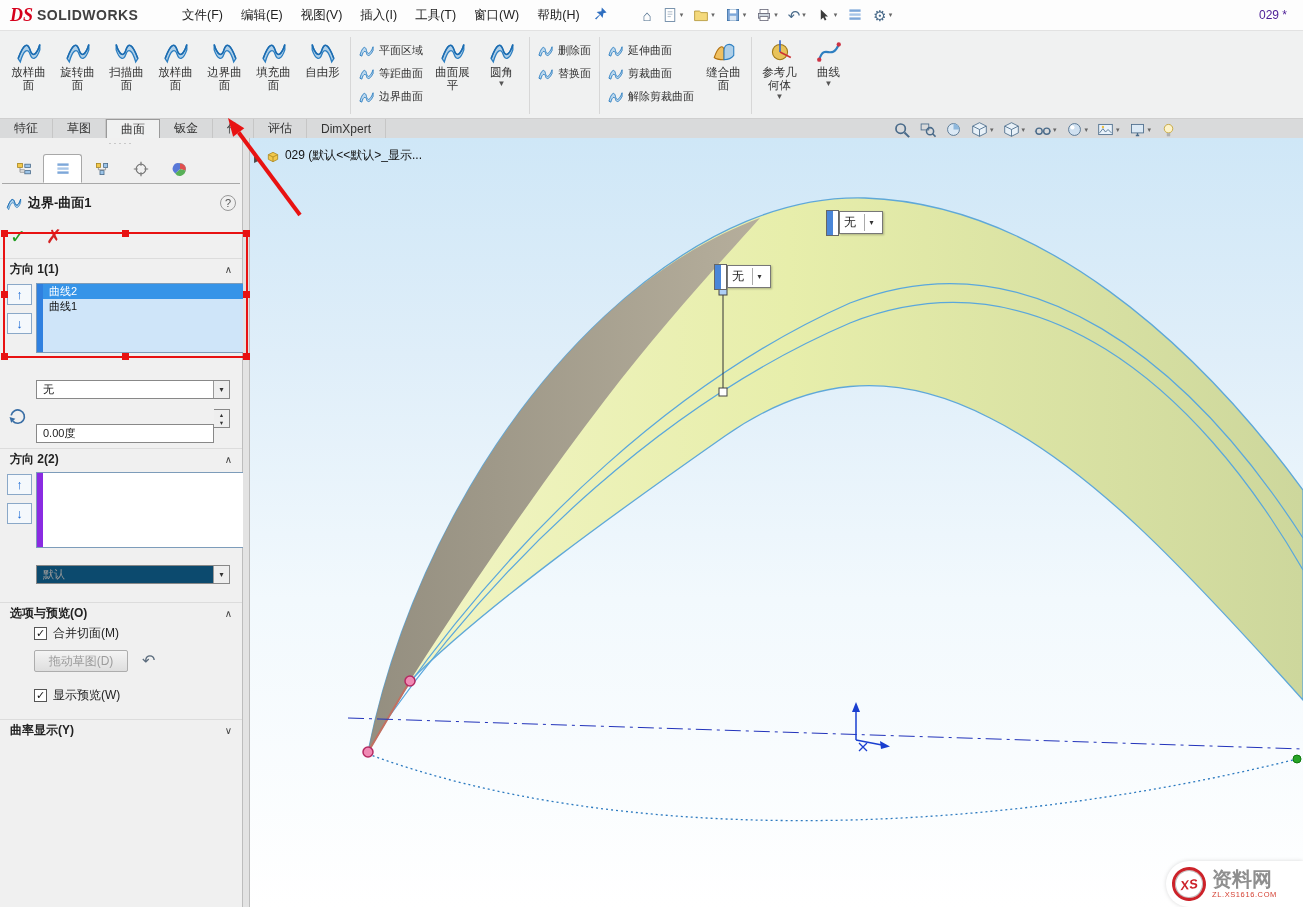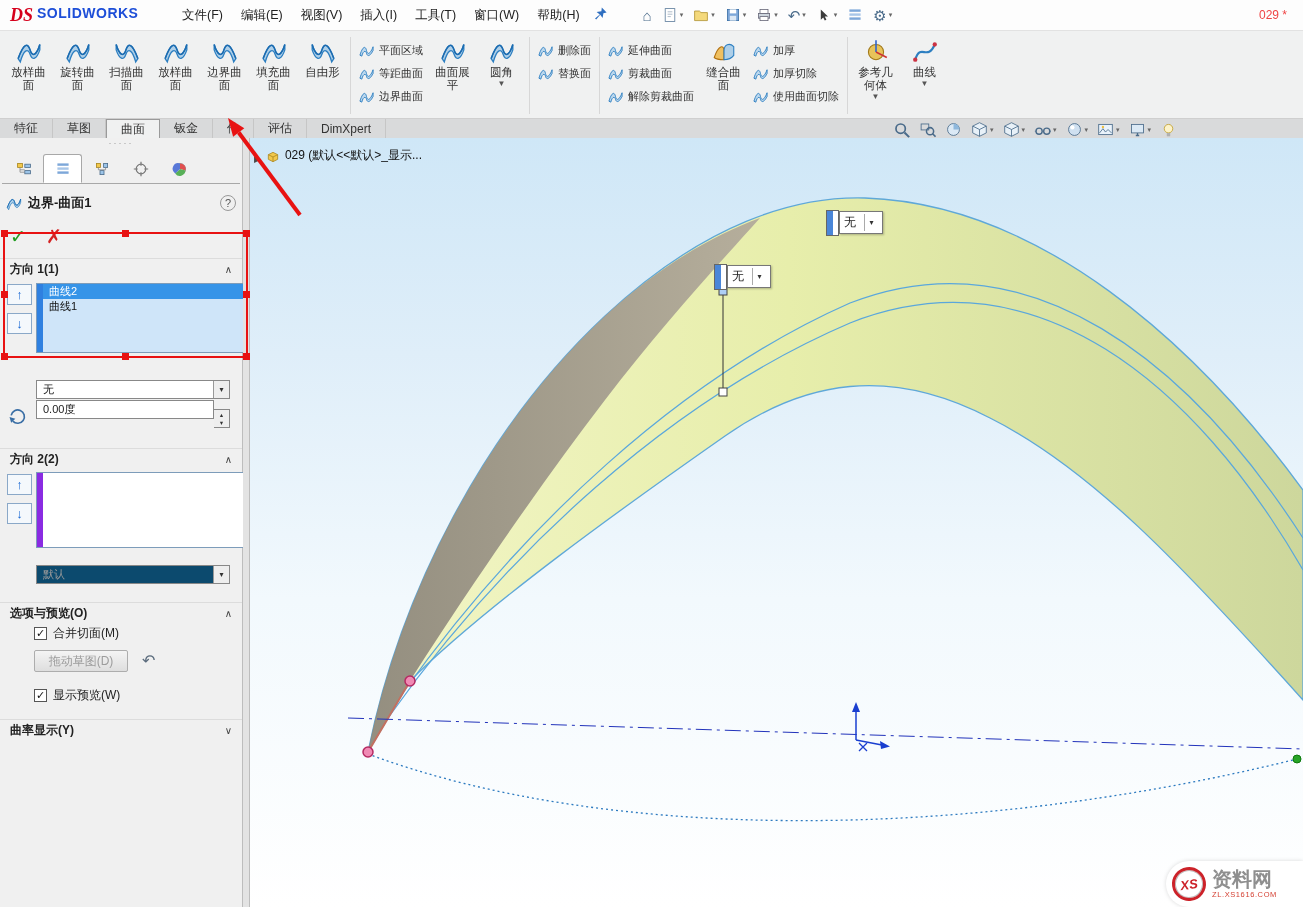--- a/index.html
+++ b/index.html
@@ -1,31 +1,31 @@
 <!DOCTYPE html>
 <html><head>
 <meta charset="utf-8">
 <style>
 *{margin:0;padding:0;box-sizing:border-box}
 body{font-family:"Liberation Sans","DejaVu Sans",sans-serif;background:#888}
 #app{position:relative;width:1303px;height:907px;background:#fff;overflow:hidden;font-size:12px;color:#222}
 
 
 .menubar{position:absolute;left:0;top:0;width:100%;height:31px;background:#fdfdfd;border-bottom:1px solid #e2e2e2;display:flex;align-items:center}
-.logo{width:163px;display:flex;align-items:flex-start;padding-left:10px;gap:4px}
+.logo{width:163px;display:flex;align-items:center;padding-left:10px;gap:4px}
 .logo-ds{color:#d6001c;font-weight:bold;font-style:italic;font-size:18px;font-family:"Liberation Serif",serif}
-.logo-name{color:#1d4ed8;font-weight:bold;font-size:14px;letter-spacing:.5px}
+.logo-name{color:#404040;font-weight:bold;font-size:14px;letter-spacing:.5px}
 .menus{display:flex;margin-left:10px}
 .menu-item{padding:5px 9px;font-size:12.5px;color:#222;cursor:default}
 .pinwrap{margin-left:4px;margin-right:10px}
 .quick{display:flex;align-items:center;gap:6px;margin-left:22px}
 .qbtn{display:flex;align-items:center;padding:1px 2px}
 .qglyph{font-size:15px;color:#4a6b8a;line-height:1}
 .car{font-size:7px;color:#666;margin-left:2px}
-.doc-title{margin-left:auto;margin-right:16px;font-size:12px;color:#ef4444}
+.doc-title{margin-left:auto;margin-right:16px;font-size:12px;color:#4c1d95}
 
 
 .ribbon{position:absolute;left:0;top:31px;width:100%;height:88px;background:#f0f1f1;border-bottom:1px solid #cfcfcf;display:flex;align-items:stretch;padding:2px 4px 0 4px}
 .rbig{width:49px;display:flex;flex-direction:column;align-items:center;padding-top:5px;gap:2px;text-align:center;font-size:11.5px;line-height:13px;color:#333}
 .rbig .lbl{width:42px}
 .rsep{width:1px;background:#d7d7d7;margin:4px 3px}
 .rcol{display:flex;flex-direction:column;padding-top:9px;gap:6px}
 .rsmall{display:flex;align-items:flex-end;gap:5px;font-size:11px;color:#333;white-space:nowrap;padding:1px 5px}
 .rcaret{font-size:8px;color:#555;line-height:6px}
 
@@ -415,40 +415,20 @@
           </svg>
           <span>解除剪裁曲面</span>
         </div>
     </div>
     <div class="rbig">
         <svg class="i26">
           <use href="#ic-knit"></use>
         </svg>
         <span class="lbl">缝合曲面</span>
       </div>
-    <div class="rcol">
-      <div class="rsmall">
-          <svg class="i15">
-            <use href="#ic-mini"></use>
-          </svg>
-          <span>加厚</span>
-        </div>
-      <div class="rsmall">
-          <svg class="i15">
-            <use href="#ic-mini"></use>
-          </svg>
-          <span>加厚切除</span>
-        </div>
-      <div class="rsmall">
-          <svg class="i15">
-            <use href="#ic-mini"></use>
-          </svg>
-          <span>使用曲面切除</span>
-        </div>
-    </div>
     <div class="rsep"></div>
     <div class="rbig">
         <svg class="i26">
           <use href="#ic-sphereax"></use>
         </svg>
         <span class="lbl">参考几何体</span>
         <span class="rcaret">▼</span>
       </div>
     <div class="rbig">
         <svg class="i26">
@@ -588,21 +568,21 @@
         <div class="row">曲线1</div>
       </div>
     </div>
     <div class="combo" style="top:242px">
       <span class="cval">无</span>
       <span class="cbtn">▾</span>
     </div>
     <div class="angle-ic" style="top:269px"><svg class="i20">
           <use href="#ic-rot"></use>
         </svg></div>
-    <div class="input" style="top:262px">
+    <div class="input" style="top:286px">
         <span>0.00度</span>
       </div>
     <div class="spin" style="top:271px">
       <span>▲</span>
         <span>▼</span>
     </div>
 
     <div class="grp-h" style="top:310px">
       <span class="htxt">方向 2(2)</span>
       <span class="chev">∧</span>

